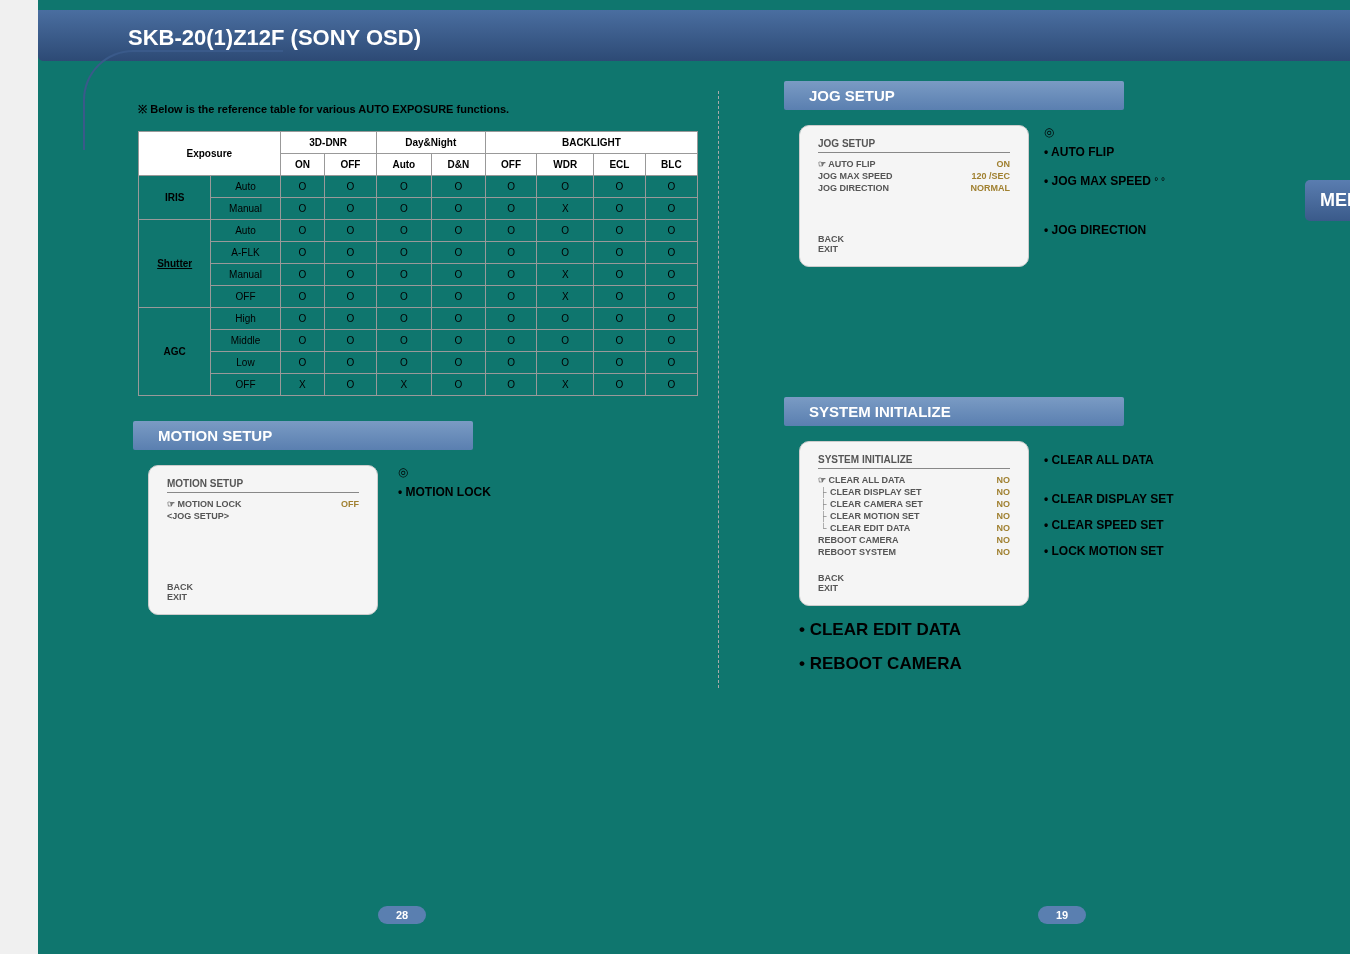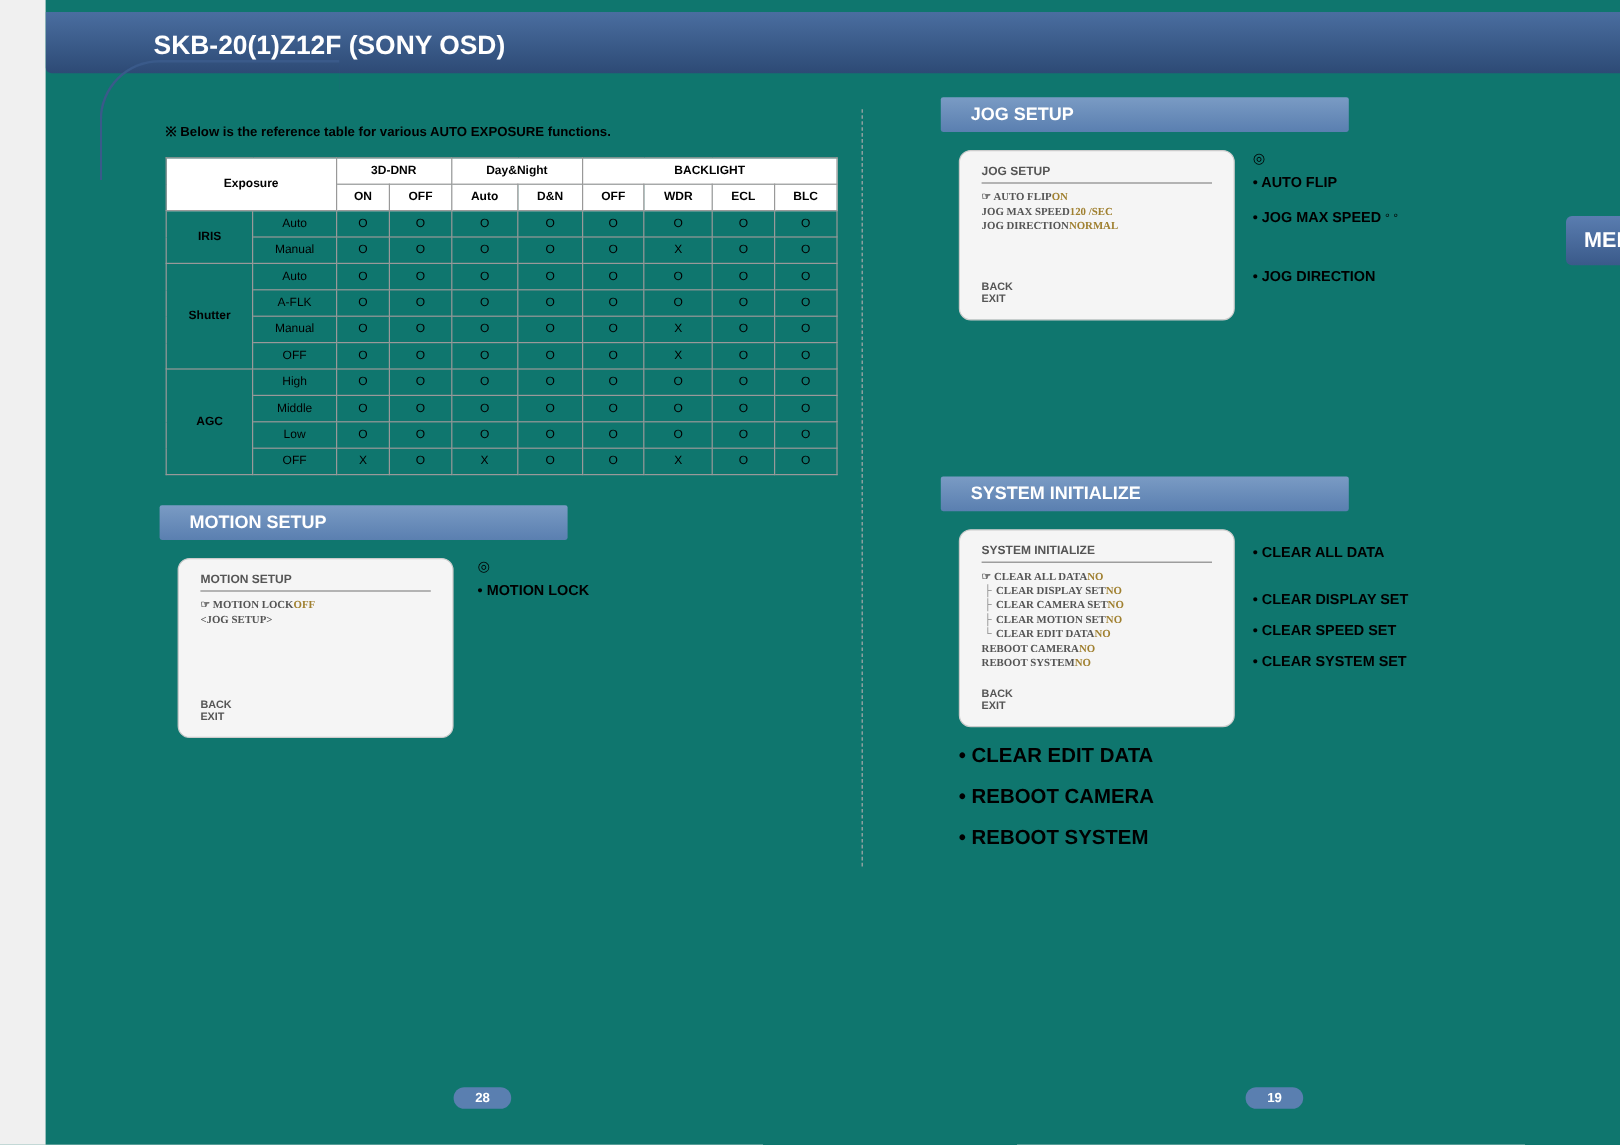--- a/index.html
+++ b/index.html
@@ -11,21 +11,21 @@
     .content { display: flex; padding: 30px 50px; gap: 20px; }
     .left-col, .right-col { flex: 1; }
     .vert-divider { border-left: 1px dashed #aaa; width: 1px; }
     .note { font-size: 11px; font-weight: bold; margin: 10px 0 15px 50px; }
     table.ref { border-collapse: collapse; font-size: 10px; margin-left: 50px; width: 560px; }
     table.ref th, table.ref td { border: 1px solid #999; padding: 5px 8px; text-align: center; }
     table.ref th { background: #fff; font-weight: bold; }
     .section-title { background: linear-gradient(180deg, #7a9bc4 0%, #5a7fb0 100%); color: #fff; font-weight: bold; padding: 6px 15px 6px 25px; font-size: 15px; margin: 25px 0 15px 45px; width: 340px; border-radius: 2px; position: relative; }
     .menu-box { background: #f5f5f5; border: 1px solid #ccc; border-radius: 10px; padding: 12px 18px; font-size: 9px; color: #555; width: 230px; margin-left: 60px; float: left; }
     .menu-box-title { font-weight: bold; border-bottom: 1px solid #888; padding-bottom: 3px; margin-bottom: 5px; font-size: 10px; }
-    .menu-item-row { display: flex; padding: 1px 0; font-family: Liberation Serif, serif; }
+    .menu-item-row { display: flex; justify-content: space-between; padding: 1px 0; }
     .menu-item-row .val { color: #a08030; font-weight: bold; }
     .options { margin-left: 310px; font-size: 11px; }
     .opt-symbol { font-size: 12px; margin-bottom: 5px; }
     .opt-item { font-weight: bold; margin: 6px 0; font-size: 12px; }
     .right-options-inline { display: inline-block; vertical-align: top; margin-left: 15px; font-size: 12px; }
     .section-block { display: flex; align-items: flex-start; margin-left: 10px; }
     .sys-opts { margin-left: 15px; font-size: 12px; }
     .sys-opts .opt-item { margin: 12px 0; }
     .standalone-opts { margin: 10px 0 0 60px; font-size: 17px; font-weight: bold; }
     .standalone-opts div { margin: 14px 0; }
@@ -86,21 +86,21 @@
               <td>O</td>
               <td>O</td>
               <td>O</td>
               <td>O</td>
               <td>O</td>
               <td>X</td>
               <td>O</td>
               <td>O</td>
             </tr>
             <tr>
-              <td rowspan="4" style="font-weight: bold;">Shutter</td>
+              <td rowspan="4" style="font-weight: bold; text-decoration: underline;">Shutter</td>
               <td>Auto</td>
               <td>O</td>
               <td>O</td>
               <td>O</td>
               <td>O</td>
               <td>O</td>
               <td>O</td>
               <td>O</td>
               <td>O</td>
             </tr>
@@ -278,26 +278,25 @@
               </div>
             </div>
           <div style="height:15px;"></div>
           <div style="font-weight:bold;">BACK</div>
           <div style="font-weight:bold;">EXIT</div>
         </div>
         <div class="sys-opts">
           <div class="opt-item">• CLEAR ALL DATA</div>
           <div class="opt-item" style="margin-top:25px;">• CLEAR DISPLAY SET</div>
           <div class="opt-item">• CLEAR SPEED SET</div>
-          <div class="opt-item">• CLEAR SYSTEM SET</div>
+          <div class="opt-item">• LOCK MOTION SET</div>
         </div>
       </div>
       <div class="standalone-opts">
         <div>• CLEAR EDIT DATA</div>
         <div>• REBOOT CAMERA</div>
-        <div>• REBOOT SYSTEM</div>
       </div>
     </div>
   </div>
 
   <div class="page-num left">28</div>
   <div class="page-num right">19</div>
 </div>
 
 </body></html>

